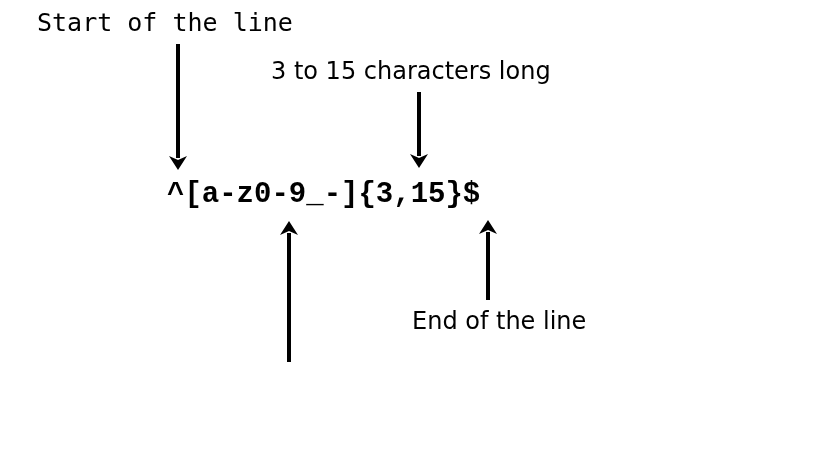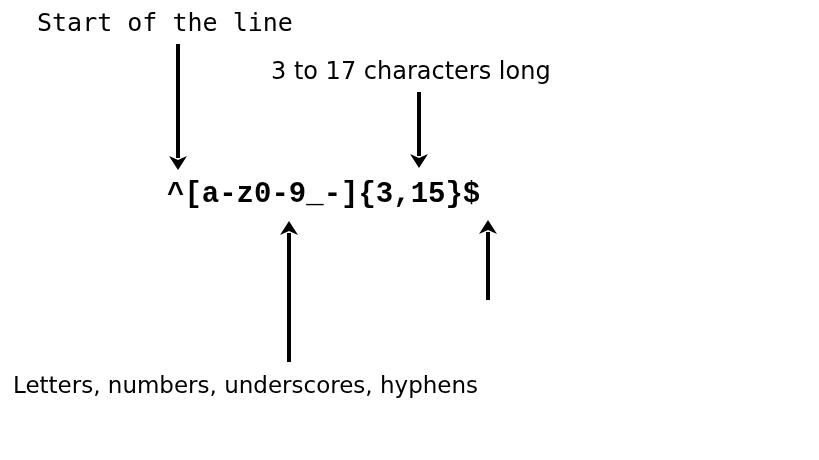--- a/index.html
+++ b/index.html
@@ -74,26 +74,26 @@
     stroke:none;
   }
 </style>
 </head>
 <body>
 
 <div class="canvas">
 
   <div class="label mono lbl-start">Start of the line</div>
 
-  <div class="label sans lbl-length">3 to 17 characters long</div>
+  <div class="label sans lbl-length">3 to 15 characters long</div>
 
   <div class="regex">^[a-z0-9_-]{3,15}$</div>
 
+  <div class="label sans lbl-end">End of the line</div>
 
-  <div class="label sans lbl-charset">Letters, numbers, underscores, hyphens</div>
 
   <svg class="arrows" viewBox="0 0 819 460" aria-hidden="true">
 
     <g>
       <line x1="178" y1="44" x2="178" y2="158"></line>
       <polygon points="178,170 169,156 178,160 187,156"></polygon>
     </g>
 
     <g>
       <line x1="419" y1="92" x2="419" y2="156"></line>

